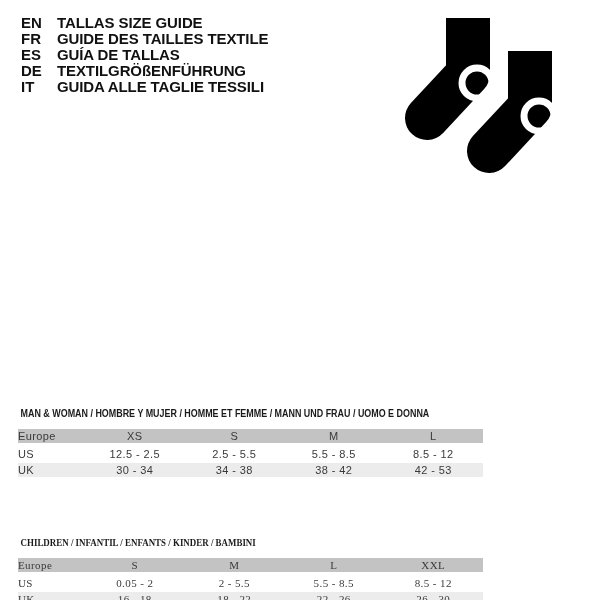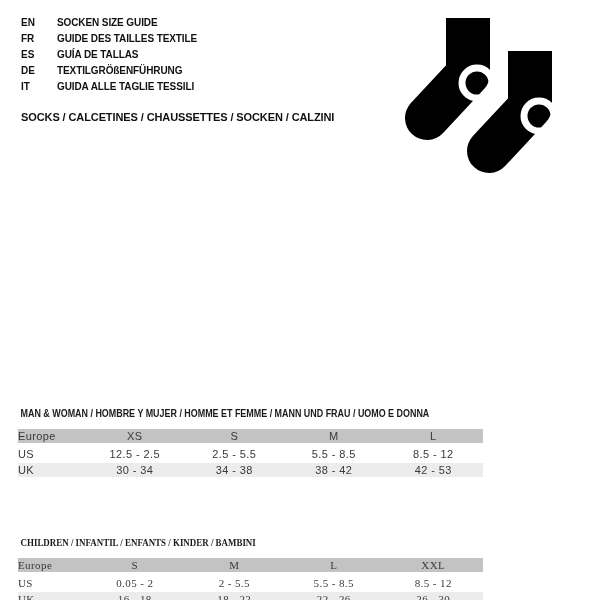--- a/index.html
+++ b/index.html
@@ -12,21 +12,21 @@
     background:#ffffff;
     overflow:hidden;
   }
 
   
   .lang-block {
     position:absolute; left:21px; top:15px;
   }
   .lang-row {
     display:flex; height:16px; line-height:16px;
-    font-size:10px; font-weight:700; color:#111111;
+    font-size:15px; font-weight:700; color:#111111;
     white-space:nowrap;
   }
   .lang-code { flex:0 0 36px; }
   .lang-label { letter-spacing:-0.1px; }
 
   
   .category-line {
     position:absolute; left:21px; top:109px;
     height:16px; line-height:16px;
     font-size:11px; font-weight:700; color:#111111;
@@ -67,41 +67,40 @@
   }
 </style>
 </head>
 <body>
 
 <div class="page">
 
   <div class="lang-block">
     <div class="lang-row">
       <span class="lang-code">EN</span>
-      <span class="lang-label">SOCKEN SIZE GUIDE</span>
+      <span class="lang-label">TALLAS SIZE GUIDE</span>
     </div>
     <div class="lang-row">
       <span class="lang-code">FR</span>
       <span class="lang-label">GUIDE DES TAILLES TEXTILE</span>
     </div>
     <div class="lang-row">
       <span class="lang-code">ES</span>
       <span class="lang-label">GUÍA DE TALLAS</span>
     </div>
     <div class="lang-row">
       <span class="lang-code">DE</span>
       <span class="lang-label">TEXTILGRÖßENFÜHRUNG</span>
     </div>
     <div class="lang-row">
       <span class="lang-code">IT</span>
       <span class="lang-label">GUIDA ALLE TAGLIE TESSILI</span>
     </div>
   </div>
 
-  <div class="category-line">SOCKS / CALCETINES / CHAUSSETTES / SOCKEN / CALZINI</div>
 
   <svg class="socks-svg" width="170" height="172" viewBox="0 0 170 172" aria-hidden="true">
     <g>
       <rect x="46" y="8" width="44" height="58" fill="#000000"></rect>
       <line x1="68" y1="64" x2="27" y2="108" stroke="#000000" stroke-width="44" stroke-linecap="round"></line>
       <circle cx="77" cy="73" r="15" fill="none" stroke="#ffffff" stroke-width="7"></circle>
     </g>
     <g transform="translate(62,33)">
       <rect x="46" y="8" width="44" height="58" fill="#000000"></rect>
       <line x1="68" y1="64" x2="27" y2="108" stroke="#000000" stroke-width="44" stroke-linecap="round"></line>

